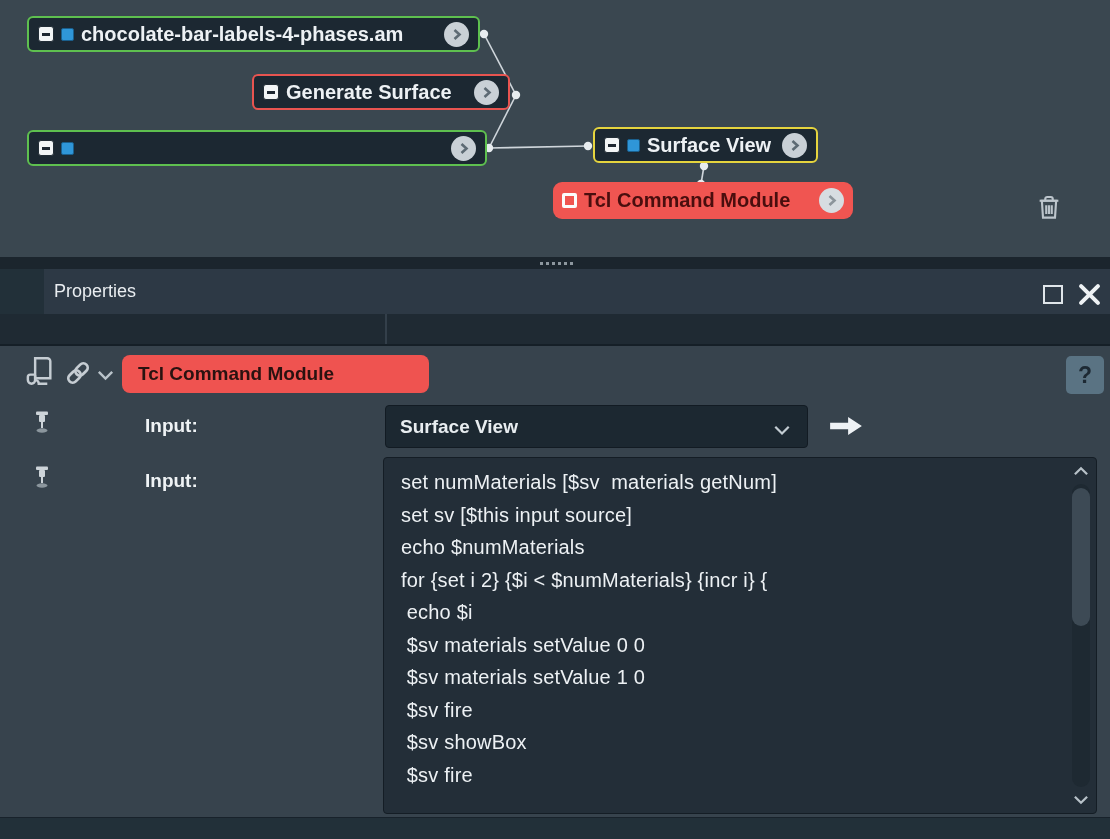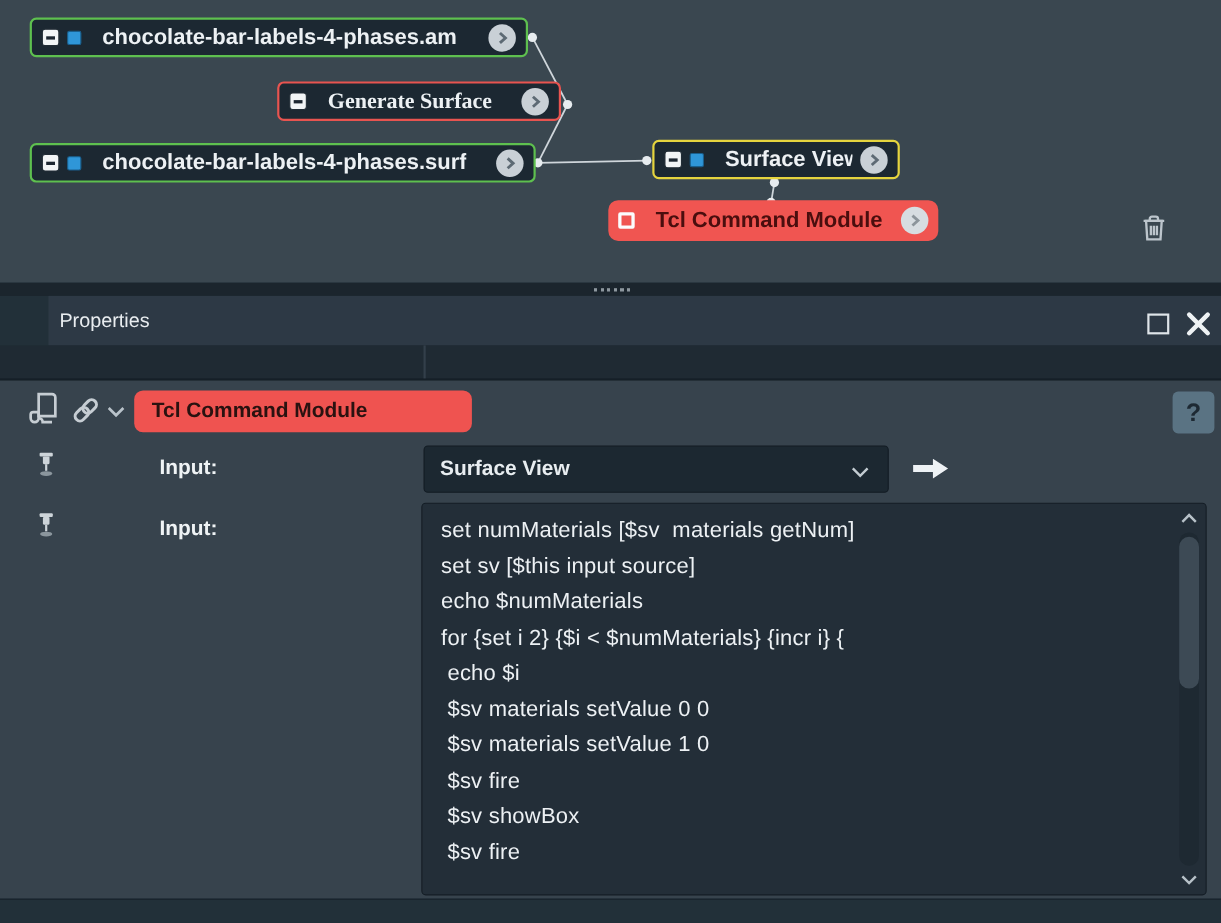--- a/index.html
+++ b/index.html
@@ -45,21 +45,21 @@
   }
   .sq-hollow {
     width: 15px; height: 15px; border: 3px solid #fbfcfd; border-radius: 2px;
     background: transparent; flex: 0 0 auto;
   }
   .chev-circle {
     width: 25px; height: 25px; border-radius: 50%;
     background: #c9d0d6; margin-left: auto; flex: 0 0 auto;
     display: flex; align-items: center; justify-content: center;
   }
-  .node-label { flex: 0 1 auto; overflow: hidden; margin-left: 12px; }
+  .node-label { flex: 0 1 auto; overflow: hidden; }
 
   #trash-button { position: absolute; left: 1034px; top: 192px; width: 30px; height: 30px; cursor: pointer; }
 
   
   #splitter {
     position: absolute; left: 0; top: 257px; width: 1110px; height: 12px;
     background: #1b252d;
   }
   #splitter-grip {
     position: absolute; left: 540px; top: 5px; width: 33px; height: 3px;
@@ -179,34 +179,33 @@
     <span class="sq-minus"></span>
     <span class="sq-blue"></span>
     <span class="node-label">chocolate-bar-labels-4-phases.am</span>
     <span class="chev-circle">
       <svg width="10" height="13" viewBox="0 0 10 13">
           <polyline points="2.5,2 7.5,6.5 2.5,11" fill="none" stroke="#5d6a74" stroke-width="2.6"></polyline>
         </svg>
     </span>
   </div>
 
-  <div class="node red" style="left:252px; top:74px; width:258px; height:36px;font-family:Liberation Serif, serif;">
+  <div class="node red" style="left:252px; top:74px; width:258px; height:36px;">
     <span class="sq-minus"></span>
     <span class="node-label">Generate Surface</span>
     <span class="chev-circle">
       <svg width="10" height="13" viewBox="0 0 10 13">
           <polyline points="2.5,2 7.5,6.5 2.5,11" fill="none" stroke="#5d6a74" stroke-width="2.6"></polyline>
         </svg>
     </span>
   </div>
 
   <div class="node green" style="left:27px; top:130px; width:460px; height:36px;">
     <span class="sq-minus"></span>
     <span class="sq-blue"></span>
-    <span class="node-label">chocolate-bar-labels-4-phases.surf</span>
     <span class="chev-circle">
       <svg width="10" height="13" viewBox="0 0 10 13">
           <polyline points="2.5,2 7.5,6.5 2.5,11" fill="none" stroke="#5d6a74" stroke-width="2.6"></polyline>
         </svg>
     </span>
   </div>
 
   <div class="node yellow" style="left:593px; top:127px; width:225px; height:36px;">
     <span class="sq-minus"></span>
     <span class="sq-blue"></span>

